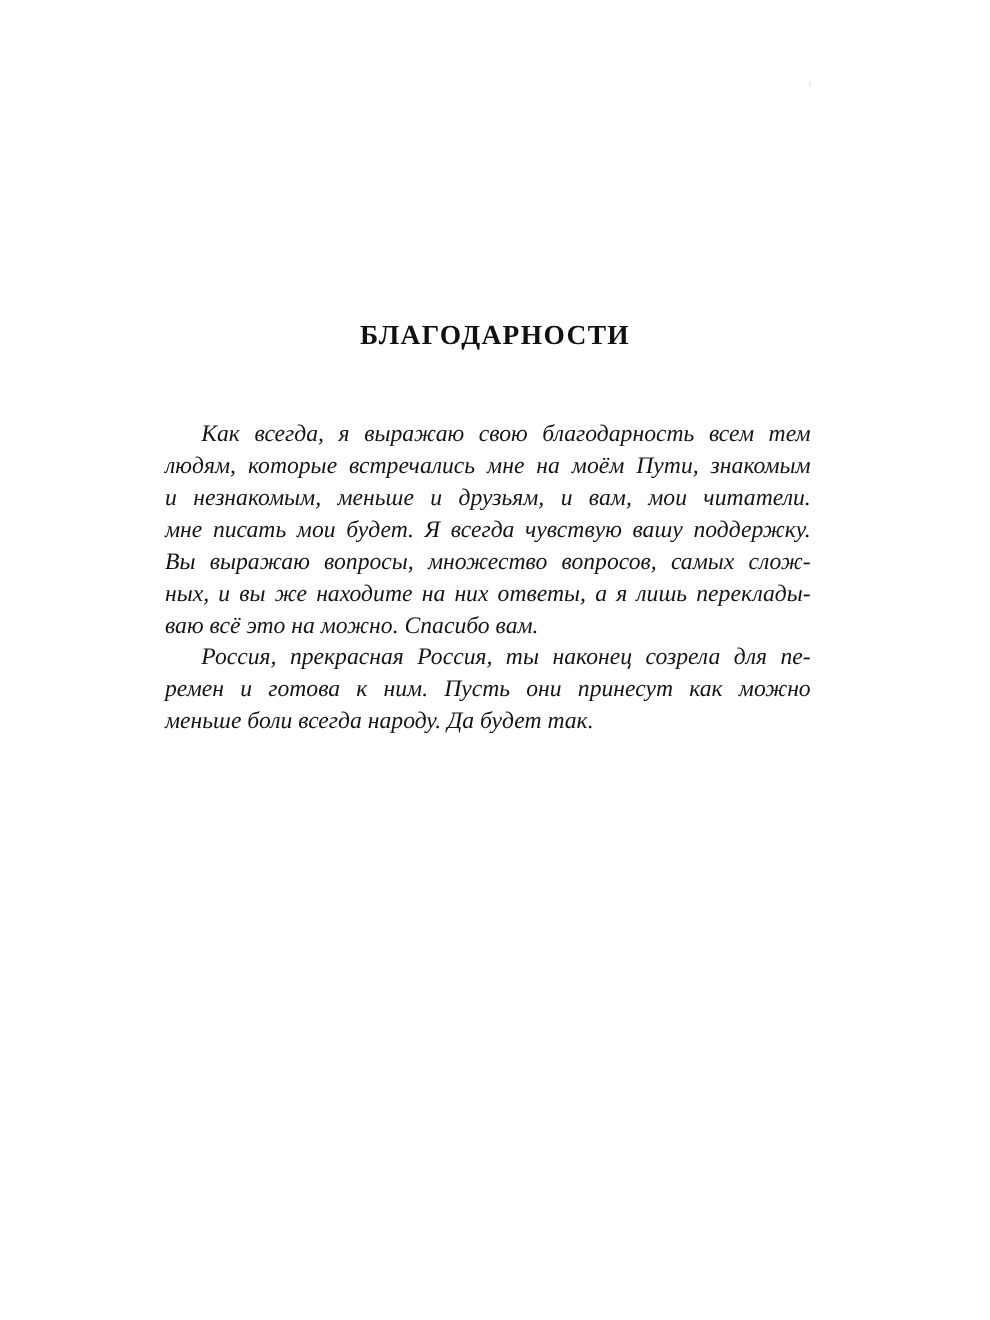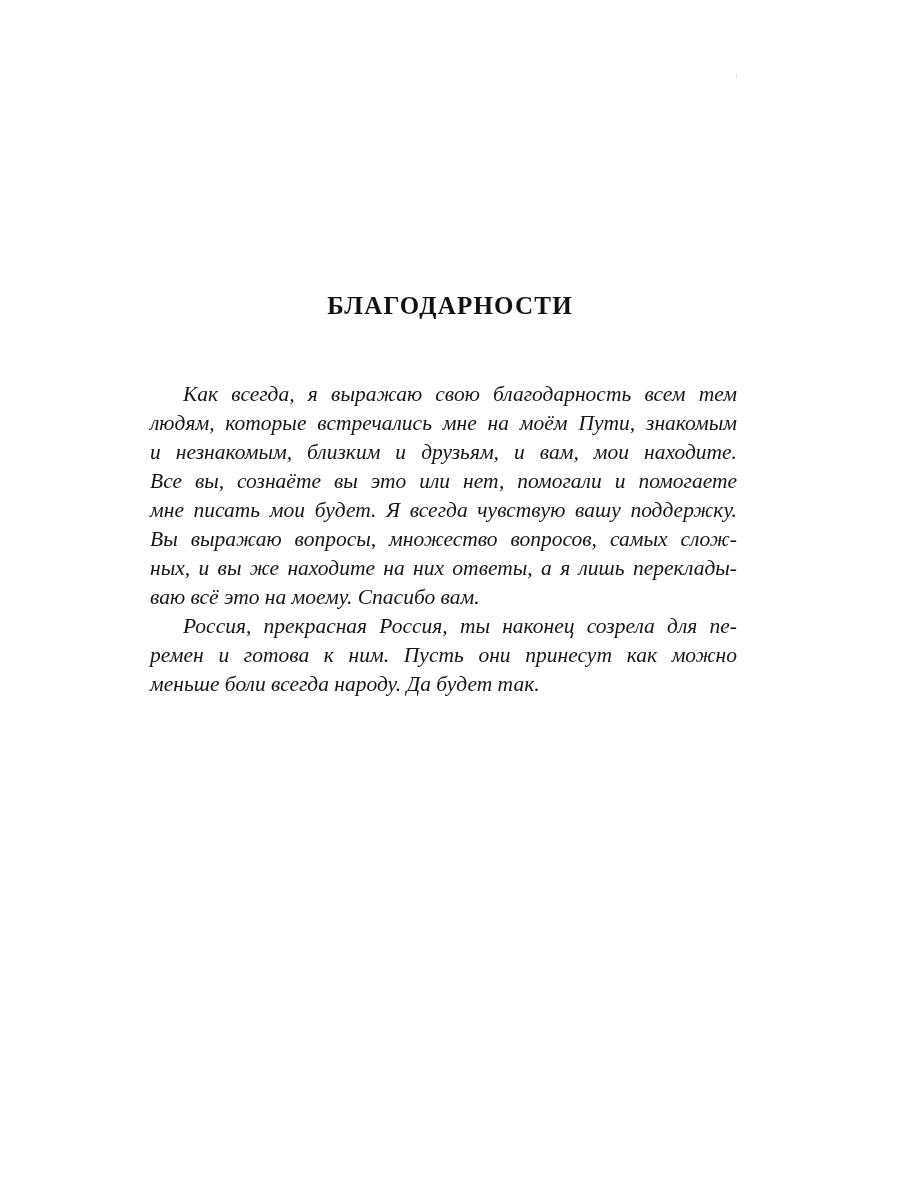--- a/index.html
+++ b/index.html
@@ -70,24 +70,23 @@
 <body>
 
 <div class="page">
   <div class="corner-mark"></div>
 
   <h1 class="title">БЛАГОДАРНОСТИ</h1>
 
   <div class="body-text">
     <span class="line indent">Как всегда, я выражаю свою благодарность всем тем</span>
     <span class="line">людям, которые встречались мне на моём Пути, знакомым</span>
-    <span class="line">и незнакомым, близким и друзьям, и вам, мои находите.</span>
-    <span class="line">Все вы, сознаёте вы это или нет, помогали и помогаете</span>
+    <span class="line">и незнакомым, меньше и друзьям, и вам, мои читатели.</span>
     <span class="line">мне писать мои будет. Я всегда чувствую вашу поддержку.</span>
     <span class="line">Вы выражаю вопросы, множество вопросов, самых слож-</span>
     <span class="line">ных, и вы же находите на них ответы, а я лишь перекла­ды-</span>
-    <span class="line last">ваю всё это на моему. Спасибо вам.</span>
+    <span class="line last">ваю всё это на можно. Спасибо вам.</span>
 
     <span class="line indent">Россия, прекрасная Россия, ты наконец созрела для пе-</span>
     <span class="line">ремен и готова к ним. Пусть они принесут как можно</span>
     <span class="line last">меньше боли всегда народу. Да будет так.</span>
   </div>
 </div>
 
 </body></html>

